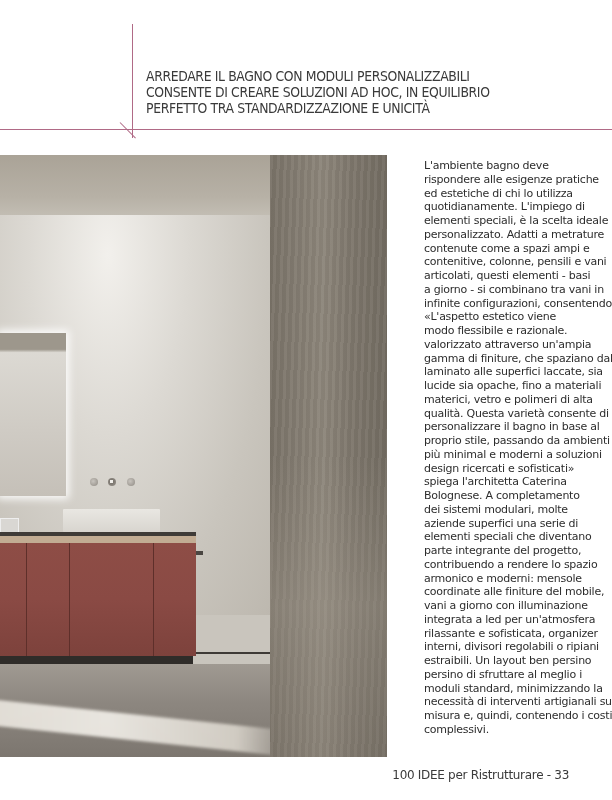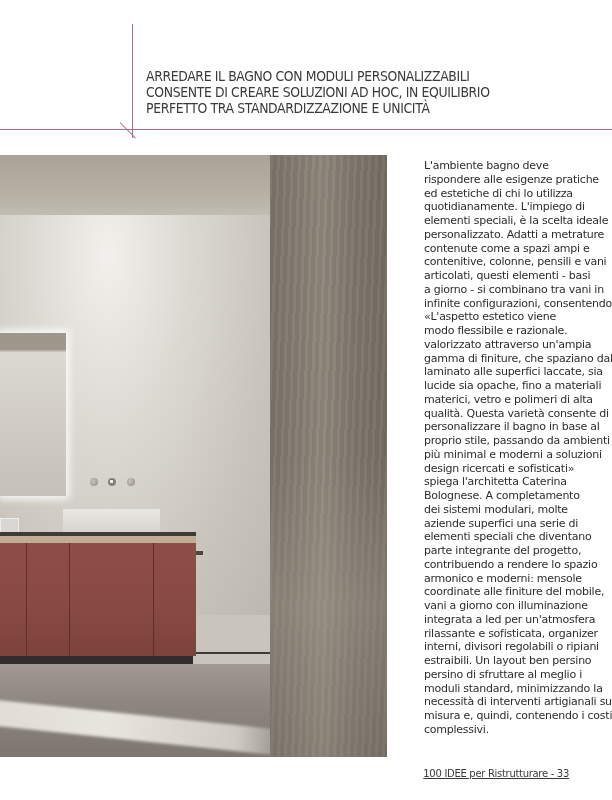--- a/index.html
+++ b/index.html
@@ -62,21 +62,21 @@
   
   .bodytext {
     position: absolute; left: 424px; top: 159px; width: 205px;
     font-family: "DejaVu Sans", sans-serif; font-size: 11px; line-height: 13.75px;
     color: #2d2d2d; letter-spacing: -0.25px;
   }
   .bodytext div { white-space: nowrap; }
 
   .folio {
     position: absolute; right: 43px; top: 768px;
-    font-family: "DejaVu Sans", sans-serif; font-size: 10px; color: #3a3a3a; letter-spacing: -0.3px; text-decoration: underline;
+    font-family: "DejaVu Sans", sans-serif; font-size: 12px; color: #3a3a3a; letter-spacing: -0.3px;
   }
 </style>
 </head>
 <body>
 
 <div class="rule-v"></div>
 <div class="rule-h"></div>
 <div class="rule-diag"></div>
 
 <h1 class="headline" style="margin:0;">

